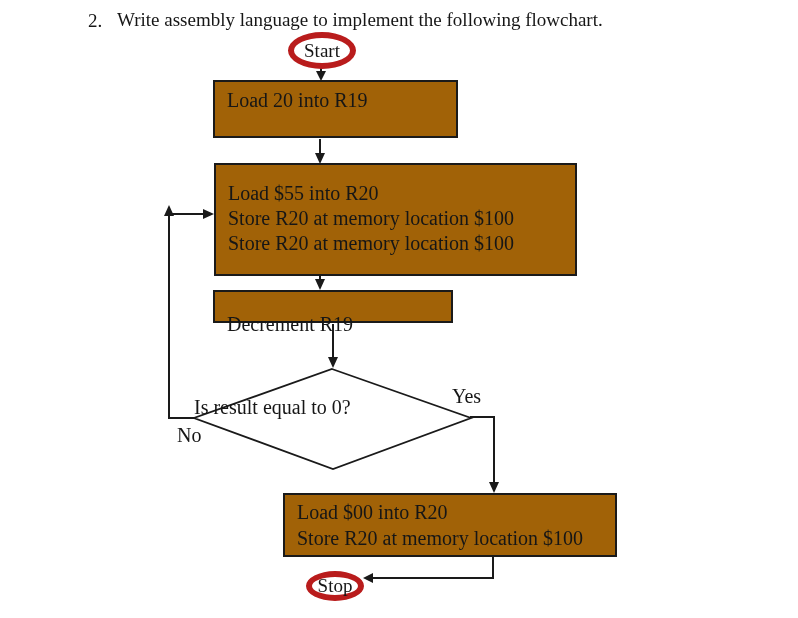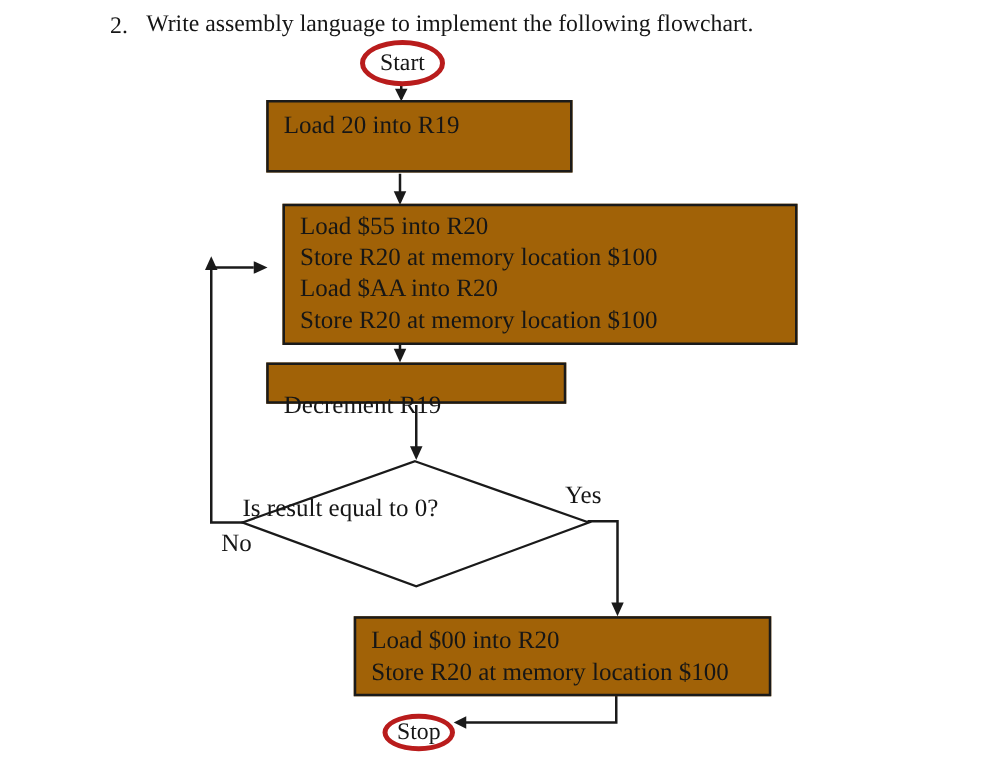--- a/index.html
+++ b/index.html
@@ -32,27 +32,27 @@
     font-size: 19px;
     line-height: 24px;
   }
   .fc-box {
     box-sizing: border-box;
     background: #a16207;
     border: 2px solid #1a1a1a;
     font-size: 20px;
   }
   .box-load20   { left: 213px; top: 80px;  width: 245px; height: 58px;  padding: 6px 6px 0 12px; line-height: 25px; }
-  .box-loop     { left: 226px; top: 163px; width: 412px; height: 113px; padding: 4px 6px 0 12px; line-height: 25px; }
+  .box-loop     { left: 214px; top: 163px; width: 363px; height: 113px; padding: 16px 6px 0 12px; line-height: 25px; }
   .box-decr     { left: 213px; top: 290px; width: 240px; height: 33px;  padding: 18px 6px 0 12px;   line-height: 29px; }
   .box-final    { left: 283px; top: 493px; width: 334px; height: 64px;  padding: 4px 6px 0 12px; line-height: 26px; }
   .oval {
     box-sizing: border-box;
     background: #ffffff;
-    border: 4px solid #b91c1c;
+    border: 6px solid #b91c1c;
     border-radius: 50%;
     display: flex;
     align-items: center;
     justify-content: center;
     font-size: 19px;
   }
   .oval-start { left: 288px; top: 32px;  width: 68px; height: 37px; }
   .oval-stop  { left: 306px; top: 571px; width: 58px; height: 30px; }
   .decision-label {
     left: 194px; top: 395px;
@@ -118,21 +118,20 @@
     <span>Start</span>
   </div>
 
   <div class="abs fc-box box-load20">
     <div>Load 20 into R19</div>
   </div>
 
   <div class="abs fc-box box-loop">
     <div>Load $55 into R20</div>
     <div>Store R20 at memory location $100</div>
-    <div>Load $AA into R20</div>
     <div>Store R20 at memory location $100</div>
   </div>
 
   <div class="abs fc-box box-decr">
     <div>Decrement R19</div>
   </div>
 
   <div class="abs decision-label">Is result equal to 0?</div>
   <span class="abs branch-label label-no">No</span>
   <span class="abs branch-label label-yes">Yes</span>

